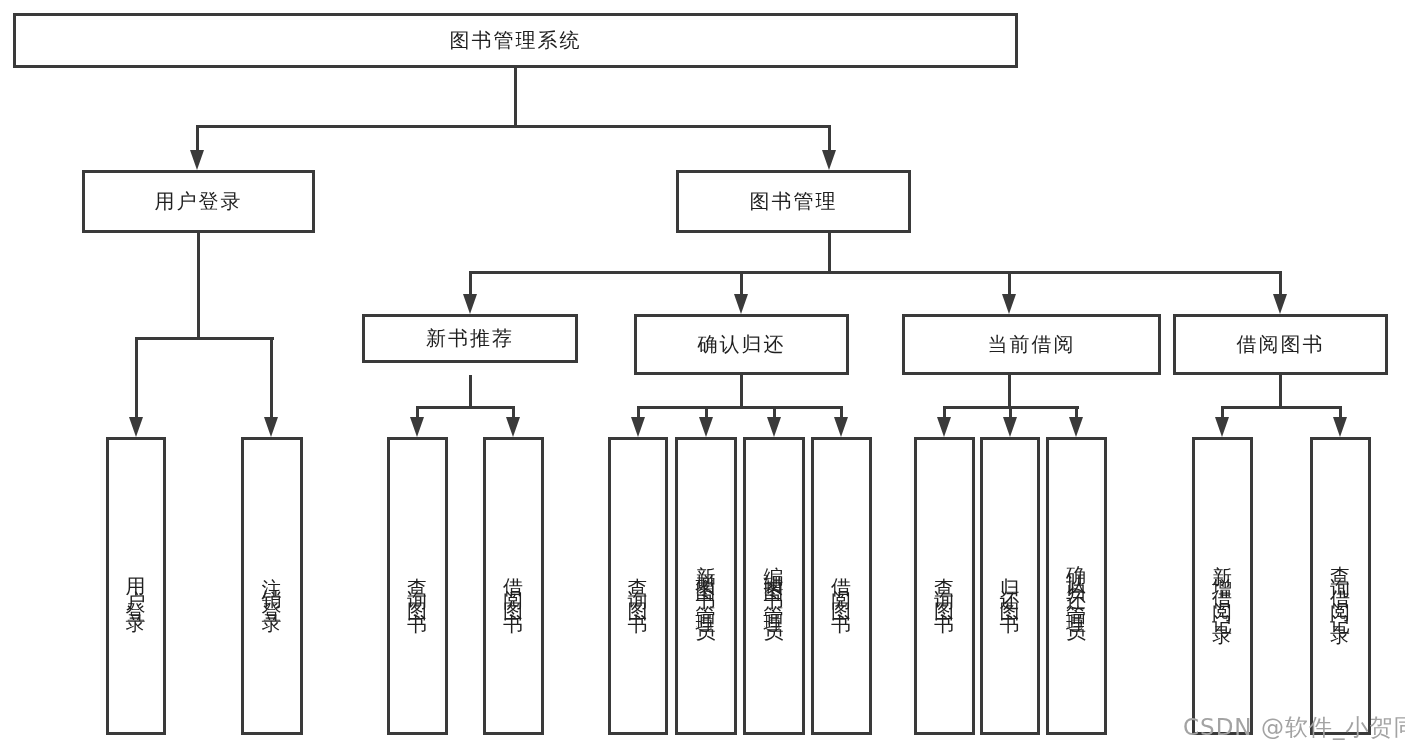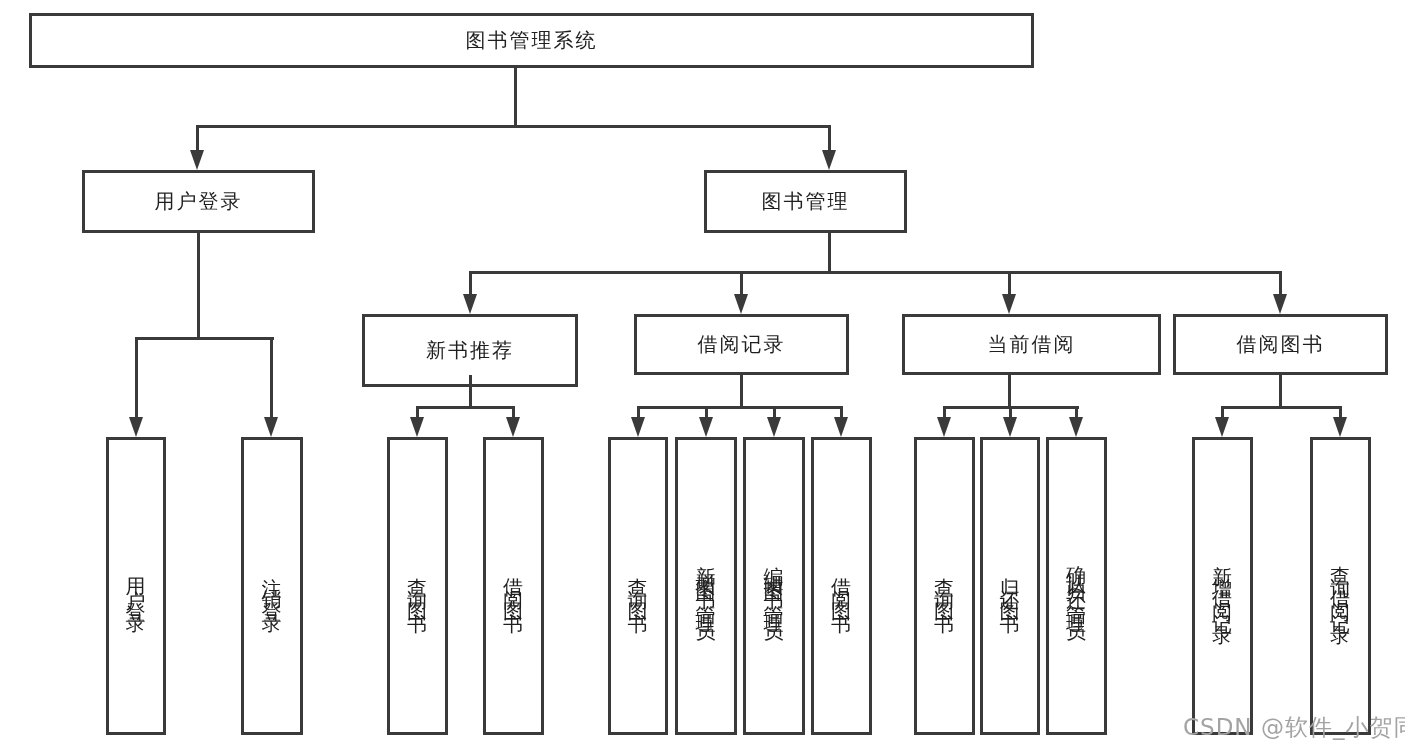--- a/index.html
+++ b/index.html
@@ -30,35 +30,35 @@
   .watermark {
     position:absolute; left:1183px; top:712px;
     font-size:23px; color:#a3a3a3; letter-spacing:1px; white-space:nowrap;
   }
 </style>
 </head>
 <body>
 
 <div class="canvas">
 
-  <div class="box" style="left:13px; top:13px; width:1005px; height:55px;margin-left:16px;">
+  <div class="box" style="left:13px; top:13px; width:1005px; height:55px;">
     <span class="hlabel">图书管理系统</span>
   </div>
 
   <div class="vline" style="left:514px; top:68px; height:60px;"></div>
   <div class="hline" style="left:196px; top:125px; width:635px;"></div>
   <div class="vline" style="left:196px; top:125px; height:28px;"></div>
   <div class="arrow" style="left:190px; top:150px;"></div>
   <div class="vline" style="left:828px; top:125px; height:28px;"></div>
   <div class="arrow" style="left:822px; top:150px;"></div>
 
   <div class="box" style="left:82px; top:170px; width:233px; height:63px;">
     <span class="hlabel">用户登录</span>
   </div>
-  <div class="box" style="left:704px; top:170px; width:203px; height:63px;">
+  <div class="box" style="left:676px; top:170px; width:235px; height:63px;">
     <span class="hlabel">图书管理</span>
   </div>
 
   <div class="vline" style="left:197px; top:233px; height:107px;"></div>
   <div class="hline" style="left:135px; top:337px; width:139px;"></div>
   <div class="vline" style="left:135px; top:337px; height:83px;"></div>
   <div class="arrow" style="left:129px; top:417px;"></div>
   <div class="vline" style="left:270px; top:337px; height:83px;"></div>
   <div class="arrow" style="left:264px; top:417px;"></div>
 
@@ -66,25 +66,25 @@
   <div class="hline" style="left:469px; top:271px; width:813px;"></div>
   <div class="vline" style="left:469px; top:271px; height:25px;"></div>
   <div class="arrow" style="left:463px; top:294px;"></div>
   <div class="vline" style="left:740px; top:271px; height:25px;"></div>
   <div class="arrow" style="left:734px; top:294px;"></div>
   <div class="vline" style="left:1008px; top:271px; height:25px;"></div>
   <div class="arrow" style="left:1002px; top:294px;"></div>
   <div class="vline" style="left:1279px; top:271px; height:25px;"></div>
   <div class="arrow" style="left:1273px; top:294px;"></div>
 
-  <div class="box" style="left:362px; top:314px; width:216px; height:73px;">
+  <div class="box" style="left:362px; top:314px; width:216px; height:49px;">
     <span class="hlabel">新书推荐</span>
   </div>
   <div class="box" style="left:634px; top:314px; width:215px; height:61px;">
-    <span class="hlabel">借阅记录</span>
+    <span class="hlabel">确认归还</span>
   </div>
   <div class="box" style="left:902px; top:314px; width:259px; height:61px;">
     <span class="hlabel">当前借阅</span>
   </div>
   <div class="box" style="left:1173px; top:314px; width:215px; height:61px;">
     <span class="hlabel">借阅图书</span>
   </div>
 
   <div class="vline" style="left:469px; top:375px; height:34px;"></div>
   <div class="hline" style="left:416px; top:406px; width:99px;"></div>

